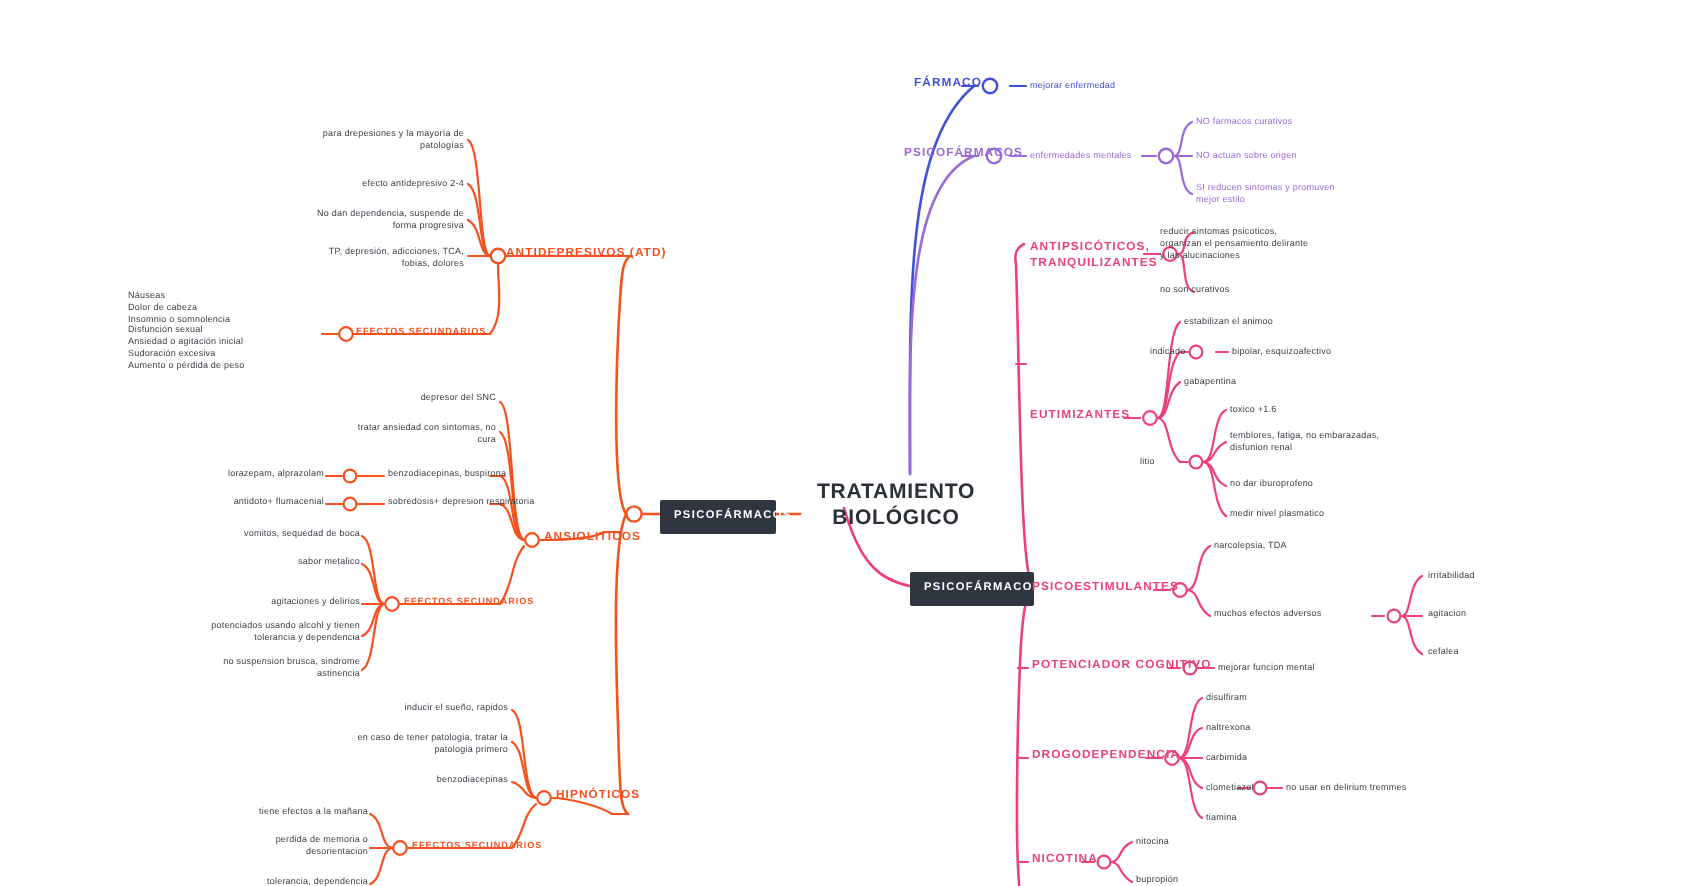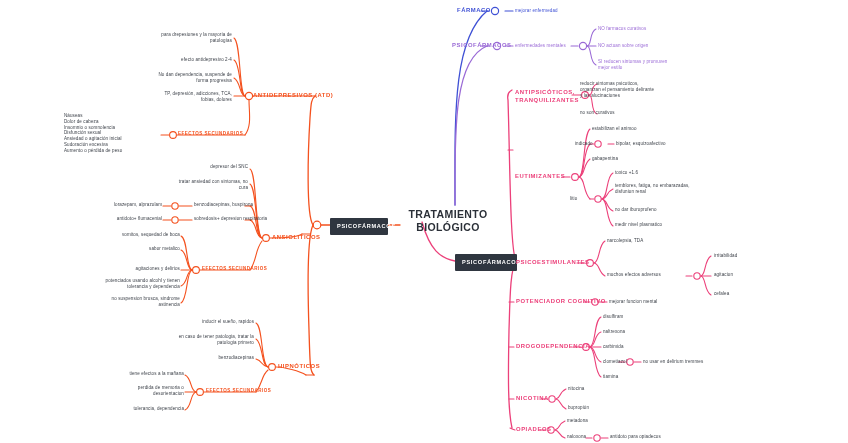--- a/index.html
+++ b/index.html
@@ -2,21 +2,21 @@
 <html><head>
 <meta charset="utf-8">
 <title>Mind Map — Tratamiento Biológico</title>
 <style>
   html, body { margin:0; padding:0; background:#ffffff; }
   body {
     width:848px; height:443px; position:relative; overflow:hidden;
     font-family:"Liberation Sans", sans-serif;
     background:#ffffff;
   }
-  #canvas { position:absolute; inset:0; }
+  #canvas { position:absolute; inset:0;margin-top:32px; }
   svg.wires { position:absolute; left:0; top:0; width:848px; height:443px; pointer-events:none; }
 
   .node { position:absolute; white-space:pre; line-height:1.28; }
 
   
   .root {
     font-size:10.5px; font-weight:700; letter-spacing:.4px;
     color:#2b3038; text-align:center;
   }
   

